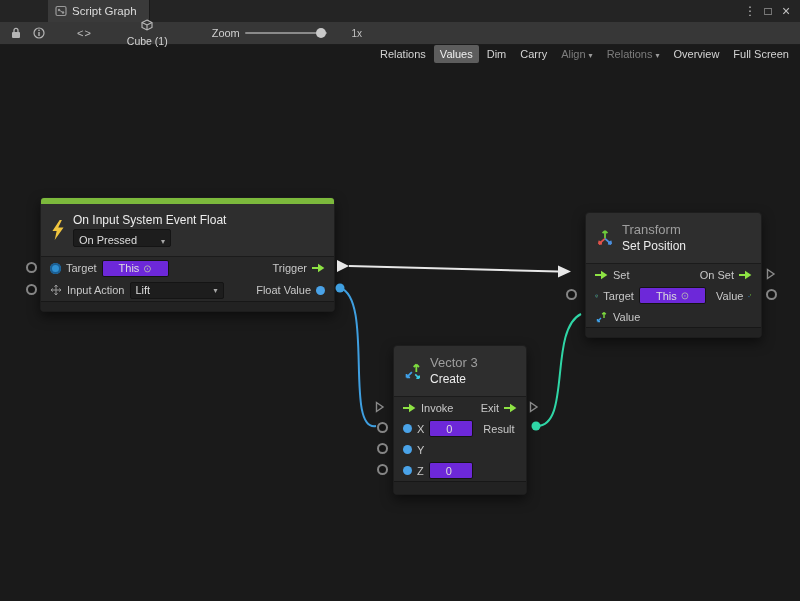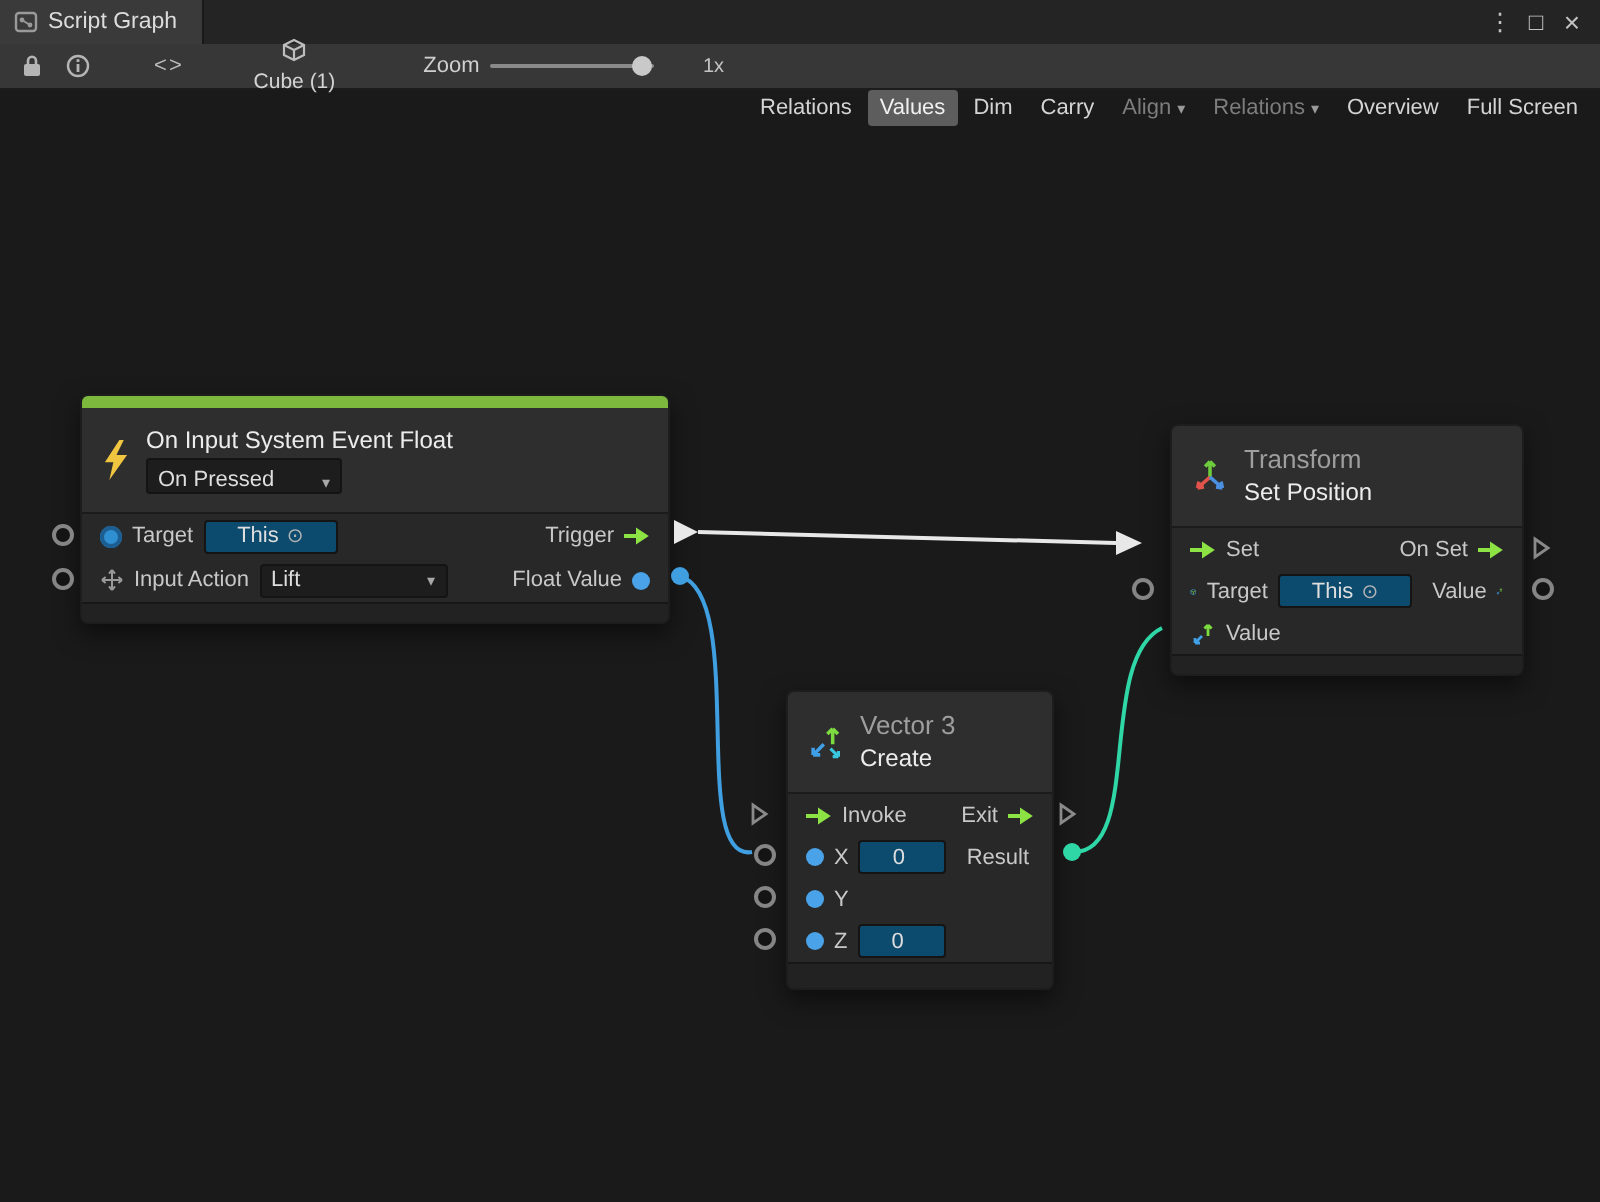--- a/index.html
+++ b/index.html
@@ -2,21 +2,21 @@
 <html><head>
 <meta charset="utf-8">
 <style>
   html,body{margin:0;padding:0;background:#111;}
   .stage{position:relative;width:800px;height:601px;overflow:hidden;
          font-family:"Liberation Sans",sans-serif;background:#1a1a1a;
          -webkit-font-smoothing:antialiased;}
 
   
   .titlebar{position:absolute;top:0;left:0;right:0;height:22px;background:#242424;
-            border-bottom:1px solid #161616;display:flex;align-items:center;z-index:10;}
+            border-bottom:1px solid #161616;display:flex;align-items:center;z-index:10;padding-left:48px;}
   .tab{height:22px;background:#3a3a3a;display:flex;align-items:center;gap:5px;
        padding:0 12px 0 7px;color:#dcdcdc;font-size:11.5px;border-right:1px solid #191919;}
   .win-controls{margin-left:auto;display:flex;align-items:center;color:#c2c2c2;padding-right:5px;}
   .win-btn{width:18px;text-align:center;font-size:12px;line-height:22px;}
 
   
   .toolbar{position:absolute;top:22px;left:0;right:0;height:22px;background:#373737;
            border-bottom:1px solid #1c1c1c;display:flex;align-items:center;
            font-size:11px;color:#d4d4d4;padding:0 4px;z-index:10;white-space:nowrap;}
   .tb-icon-btn{width:24px;height:22px;display:flex;align-items:center;justify-content:center;color:#bdbdbd;}
@@ -43,21 +43,21 @@
   .node-title{font-size:12px;color:#ececec;line-height:1.2;}
   .node-rows{background:#282828;border-top:1px solid #1b1b1b;}
   .row{display:flex;align-items:center;gap:5px;padding:0 9px;}
   .row22{height:22px;} .row21{height:21px;}
   .spacer{flex:1;}
   .node-foot{height:9px;background:#222;border-top:1px solid #171717;border-radius:0 0 3px 3px;}
 
   .dropdown{display:flex;align-items:center;background:#1d1d1d;border:1px solid #141414;
             border-radius:2px;height:16px;padding:0 5px;color:#dedede;}
   .dropdown .dd-caret{font-size:8px;color:#a8a8a8;margin-left:auto;padding-left:8px;}
-  .field{display:inline-flex;align-items:center;gap:4px;background:#0c4a6e;border:1px solid #141414;
+  .field{display:inline-flex;align-items:center;gap:4px;background:#6d28d9;border:1px solid #141414;
          border-radius:2px;height:15px;padding:0 16px;color:#dedede;}
   .picker{color:#b5b5b5;font-size:10px;}
 
   .dot-blue{width:9px;height:9px;border-radius:50%;background:#4aa3e8;flex:0 0 auto;}
   .dot-target{width:11px;height:11px;border-radius:50%;background:#2f8fd0;
               box-shadow:inset 0 0 0 2px #1c5e92;flex:0 0 auto;}
 
   
   .pcirc{position:absolute;width:7px;height:7px;border:2px solid #858585;border-radius:50%;background:#141414;z-index:3;}
   .ptri{position:absolute;z-index:3;}

